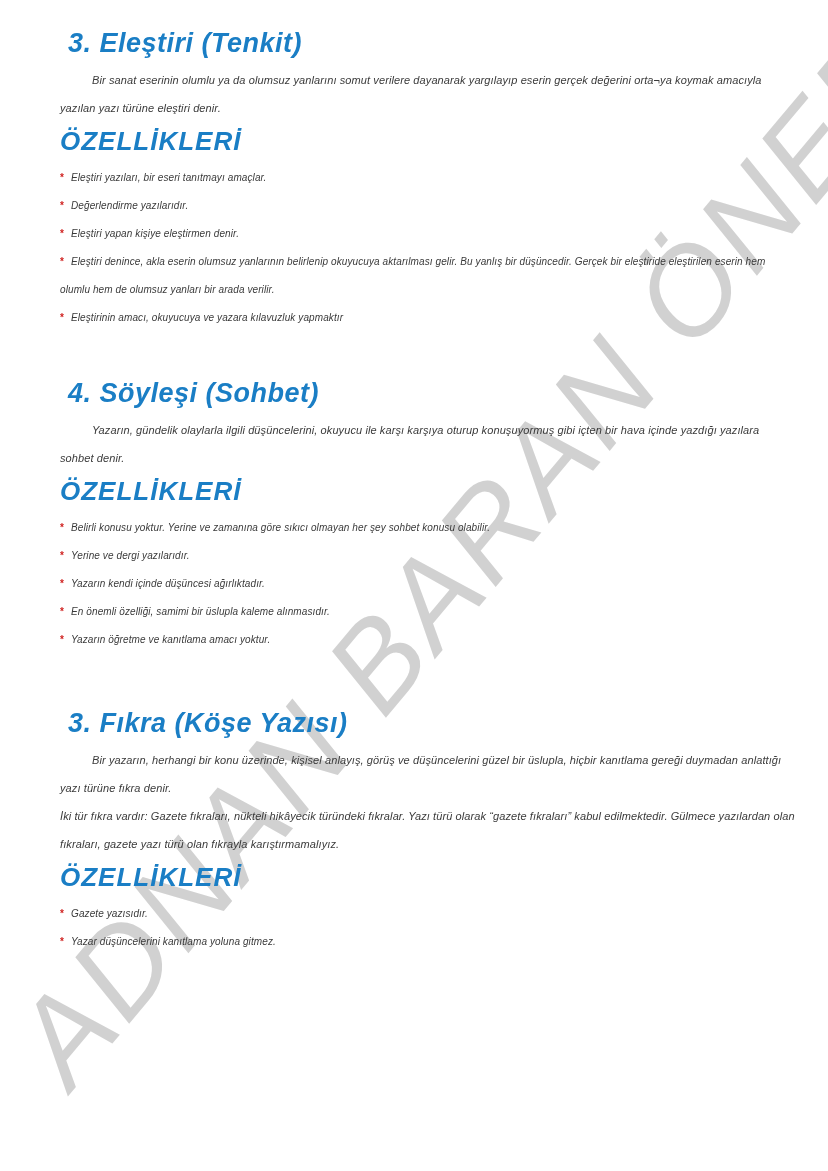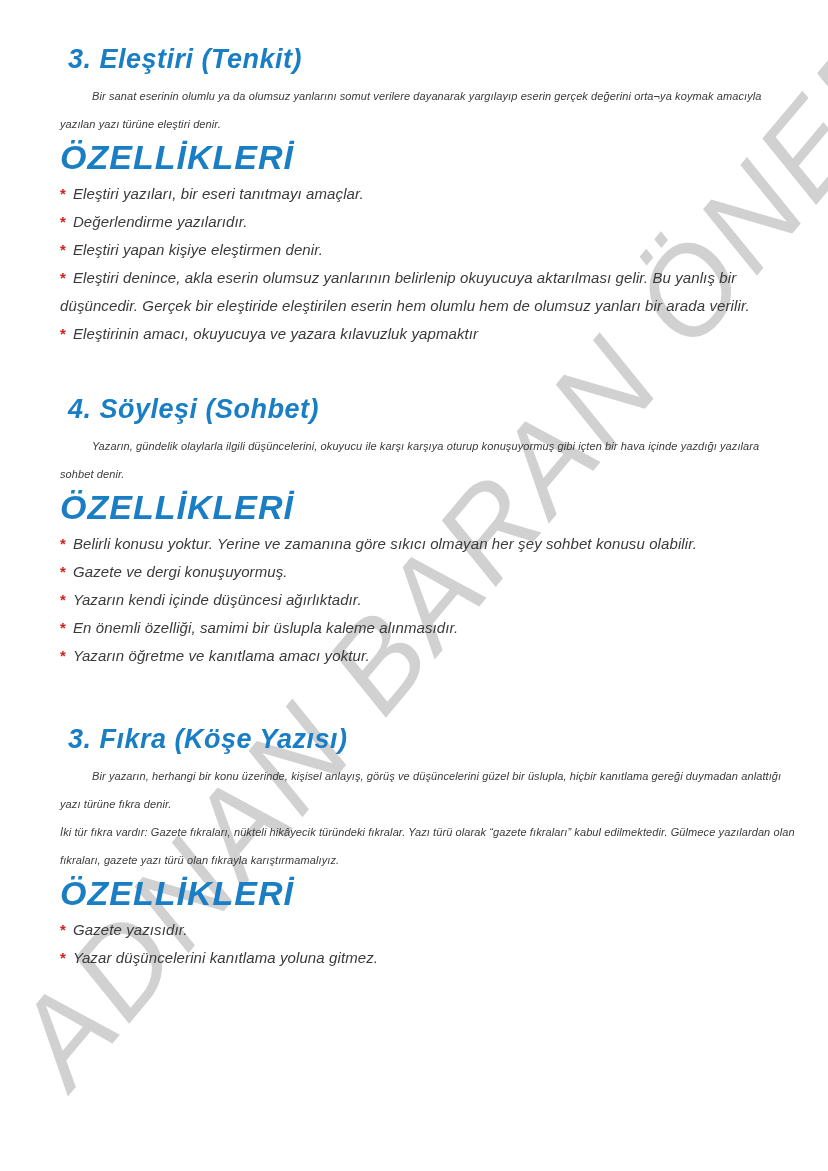--- a/index.html
+++ b/index.html
@@ -37,43 +37,43 @@
   }
   .section { margin: 0; }
   .section + .section { margin-top: 46px; }
   .section:last-child { margin-top: 54px; }
   .section-heading {
     color: #1a7ec5;
     font-size: 27px;
     line-height: 30px;
     font-weight: 700;
     font-style: italic;
-    margin: 16px 0 8px 8px;
+    margin: 0 0 8px 8px;
     letter-spacing: 0.5px;
   }
   .para {
     font-size: 11px;
     font-style: italic;
     line-height: 28px;
     margin: 0;
     letter-spacing: 0.1px;
   }
   .para.indent { text-indent: 32px; }
   .sub-heading {
     color: #1a7ec5;
-    font-size: 34px;
+    font-size: 26px;
     line-height: 30px;
     font-weight: 700;
     font-style: italic;
     margin: 4px 0 8px 0;
     letter-spacing: 1px;
   }
   .bullets { margin: 0; }
   .bullet {
-    font-size: 15px;
+    font-size: 10px;
     font-style: italic;
     line-height: 28px;
     letter-spacing: 0.1px;
   }
   .star {
     color: #d02220;
     font-style: normal;
     font-weight: 700;
     margin-right: 7px;
   }
@@ -97,21 +97,21 @@
       <div class="bullet"><span class="star">*</span><span>Eleştirinin amacı, okuyucuya ve yazara kılavuzluk yapmaktır</span></div>
     </div>
   </div>
 
   <div class="section">
     <div class="section-heading">4. Söyleşi (Sohbet)</div>
     <p class="para indent">Yazarın, gündelik olaylarla ilgili düşüncelerini, okuyucu ile karşı karşıya oturup konuşuyormuş gibi içten bir hava içinde yazdığı yazılara sohbet denir.</p>
     <div class="sub-heading">ÖZELLİKLERİ</div>
     <div class="bullets">
       <div class="bullet"><span class="star">*</span><span>Belirli konusu yoktur. Yerine ve zamanına göre sıkıcı olmayan her şey sohbet konusu olabilir.</span></div>
-      <div class="bullet"><span class="star">*</span><span>Gazete ve dergi konuşuyormuş.</span></div>
+      <div class="bullet"><span class="star">*</span><span>Yerine ve dergi yazılarıdır.</span></div>
       <div class="bullet"><span class="star">*</span><span>Yazarın kendi içinde düşüncesi ağırlıktadır.</span></div>
       <div class="bullet"><span class="star">*</span><span>En önemli özelliği, samimi bir üslupla kaleme alınmasıdır.</span></div>
       <div class="bullet"><span class="star">*</span><span>Yazarın öğretme ve kanıtlama amacı yoktur.</span></div>
     </div>
   </div>
 
   <div class="section">
     <div class="section-heading">3. Fıkra (Köşe Yazısı)</div>
     <p class="para indent">Bir yazarın, herhangi bir konu üzerinde, kişisel anlayış, görüş ve düşüncelerini güzel bir üslupla, hiçbir kanıtlama gereği duymadan anlattığı yazı türüne fıkra denir.</p>
     <p class="para">İki tür fıkra vardır: Gazete fıkraları, nükteli hikâyecik türündeki fıkralar. Yazı türü olarak “gazete fıkraları” kabul edilmektedir. Gülmece yazılardan olan fıkraları, gazete yazı türü olan fıkrayla karıştırmamalıyız.</p>

